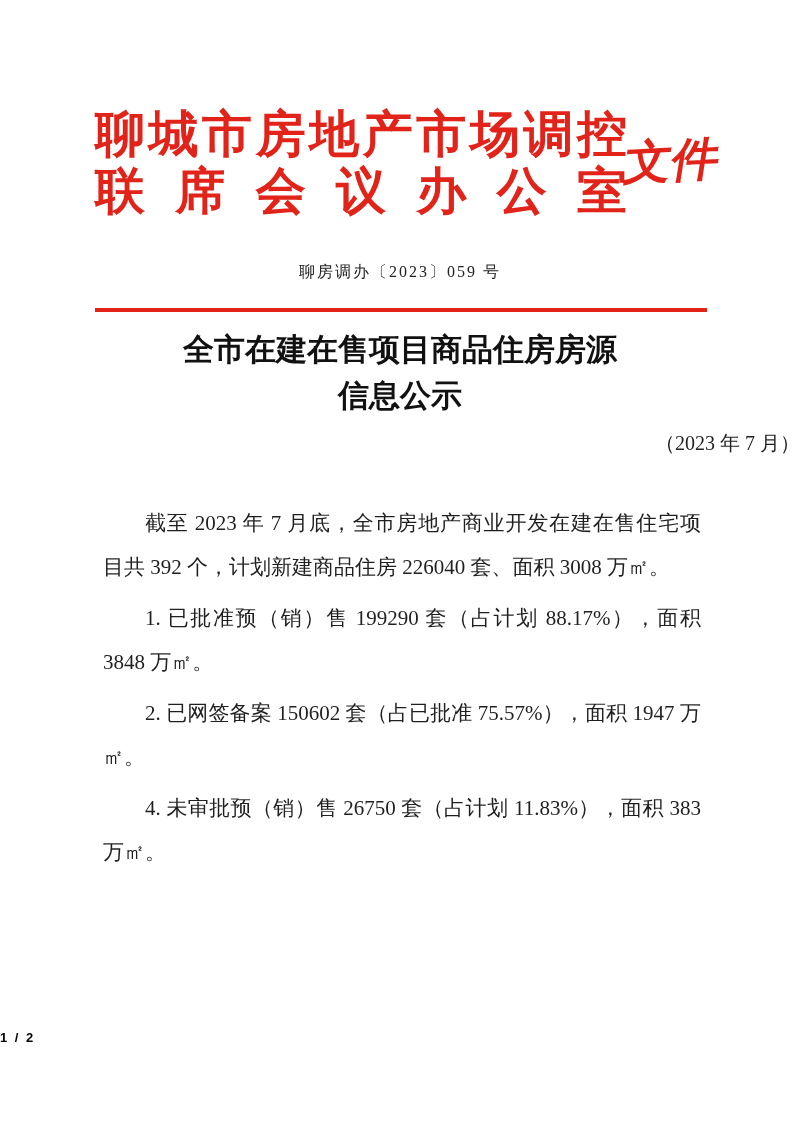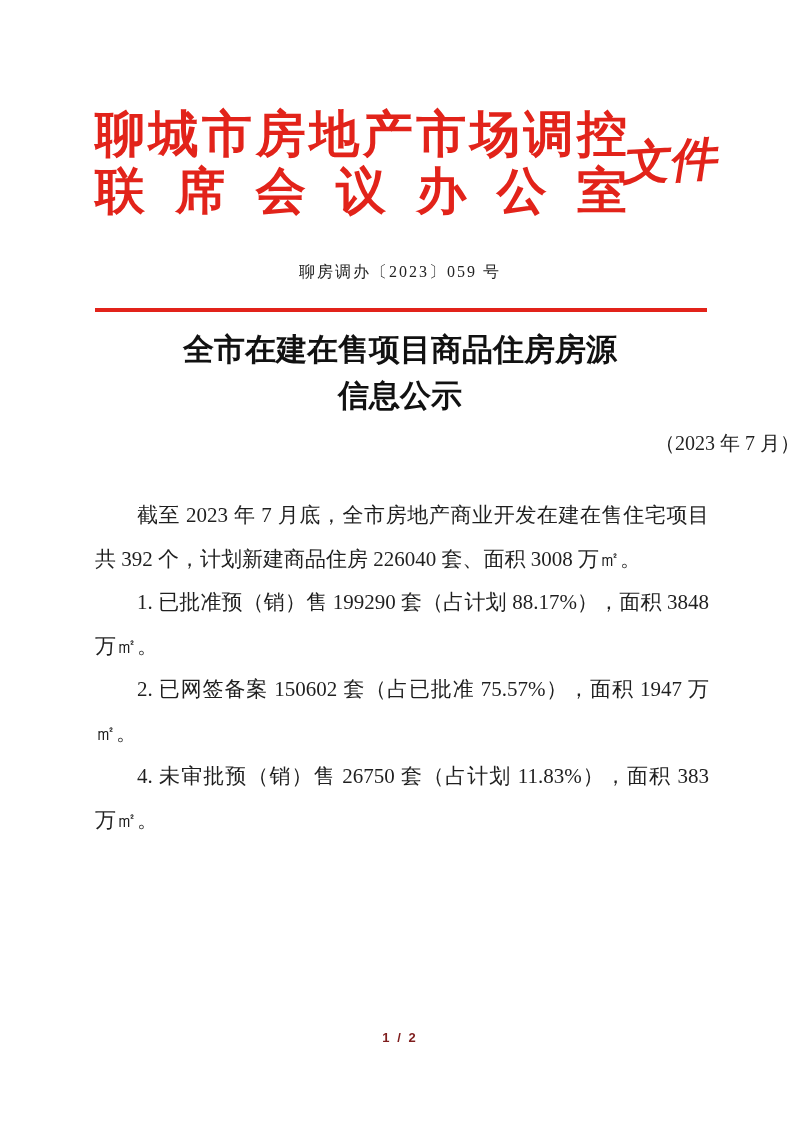--- a/index.html
+++ b/index.html
@@ -86,33 +86,32 @@
 
   .body-text {
     position: absolute;
     left: 95px; top: 494px; width: 614px;
     font-size: 21px;
     line-height: 43.5px;
     text-align: justify;
     color: #1f1f1f;
   }
   .body-text p {
-    margin: 0;
+    margin: 8px;
     text-indent: 2em;
   }
 
   .page-indicator {
     position: absolute;
     left: 0; top: 1030px; width: 100%;
-    text-align: center;
     font-family: "Liberation Sans", sans-serif;
     font-weight: 700;
     font-size: 13px;
     letter-spacing: 2px;
-    color: #7f1d1d;
+    color: #000000;
   }
 </style>
 </head>
 <body>
 
 <div class="page">
 
   <div class="org-name">
     <span class="org-line">聊城市房地产市场调控</span>
     <span class="org-line">联席会议办公室</span>

